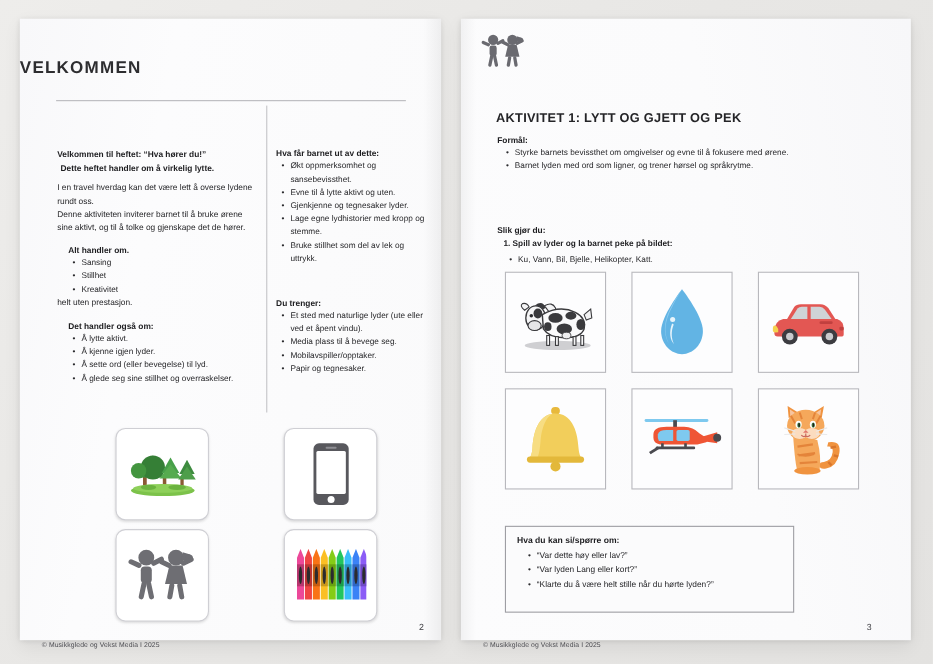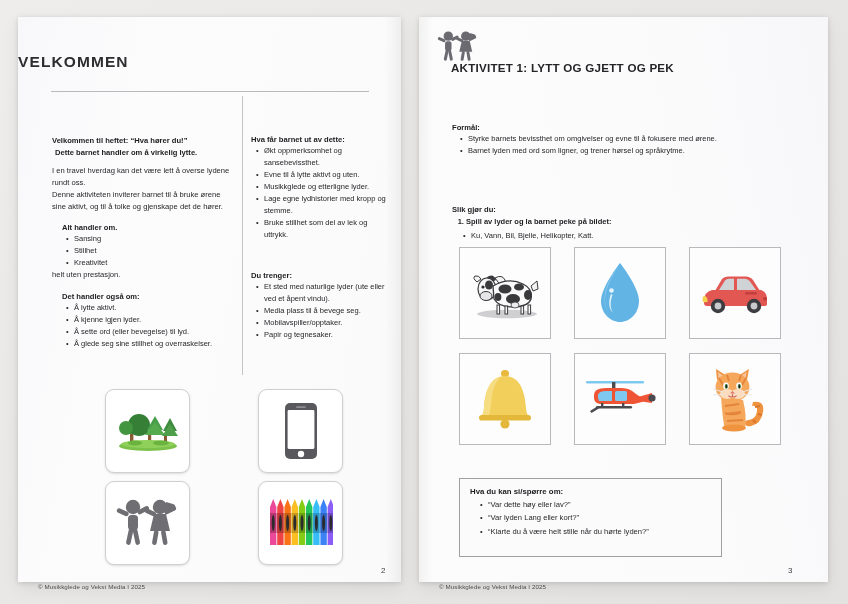--- a/index.html
+++ b/index.html
@@ -84,20 +84,21 @@
   ol.nl > li { font-size: 7.5px; line-height: 1.56; font-weight: 700; color: #1d1d20; }
   .justify { text-align: justify; }
 
   
   .act-head {
     position: absolute;
     font-size: 11.6px;
     font-weight: 700;
     letter-spacing: 0.25px;
     color: #242427;
+    margin-top: 40px;
   }
 
   
   .rcard {
     position: absolute;
     background: #ffffff;
     border: 1px solid #cfcfd4;
     border-radius: 9px;
     box-shadow: 0 1px 2.5px rgba(0,0,0,0.13);
     display: flex; align-items: center; justify-content: center;
@@ -147,21 +148,21 @@
 
       <div class="h-title" style="top:36px;">VELKOMMEN</div>
 
       <div class="rule" style="left:33px; top:74px; width:318px;"></div>
 
       <div class="vrule" style="left:224px; top:79px; height:279px;"></div>
 
       <div class="col" style="left:34px; top:82px; width:180px;">
 
         <div class="lead">Velkommen til heftet: “Hva hører du!”</div>
-        <div class="lead" style="padding-left:3px;">Dette barnet handler om å virkelig lytte.</div>
+        <div class="lead" style="padding-left:3px;">Dette heftet handler om å virkelig lytte.</div>
 
         <div style="height:6px;"></div>
 
         <div class="body">I en travel hverdag kan det være lett å overse lydene rundt oss.</div>
         <div class="body">Denne aktiviteten inviterer barnet til å bruke ørene sine aktivt, og til å tolke og gjenskape det de hører.</div>
 
         <div style="height:9px;"></div>
 
         <div class="sub" style="padding-left:10px;">Alt handler om.</div>
         <ul class="bl" style="padding-left:22px;">
@@ -181,21 +182,21 @@
           <li class="justify">Å glede seg sine stillhet og overraskelser.</li>
         </ul>
       </div>
 
       <div class="col" style="left:233px; top:82px; width:140px;">
 
         <div class="sub">Hva får barnet ut av dette:</div>
         <ul class="bl" style="padding-left:13px;">
           <li>Økt oppmerksomhet og sansebevissthet.</li>
           <li>Evne til å lytte aktivt og uten.</li>
-          <li>Musikkglede og etterligne lyder.</li>
+          <li>Gjenkjenne og tegnesaker lyder.</li>
           <li>Lage egne lydhistorier med kropp og stemme.</li>
           <li>Bruke stillhet som del av lek og uttrykk.</li>
         </ul>
 
         <div style="height:30px;"></div>
 
         <div class="sub">Du trenger:</div>
         <ul class="bl" style="padding-left:13px;">
           <li>Et sted med naturlige lyder (ute eller ved et åpent vindu).</li>
           <li>Media plass til å bevege seg.</li>

